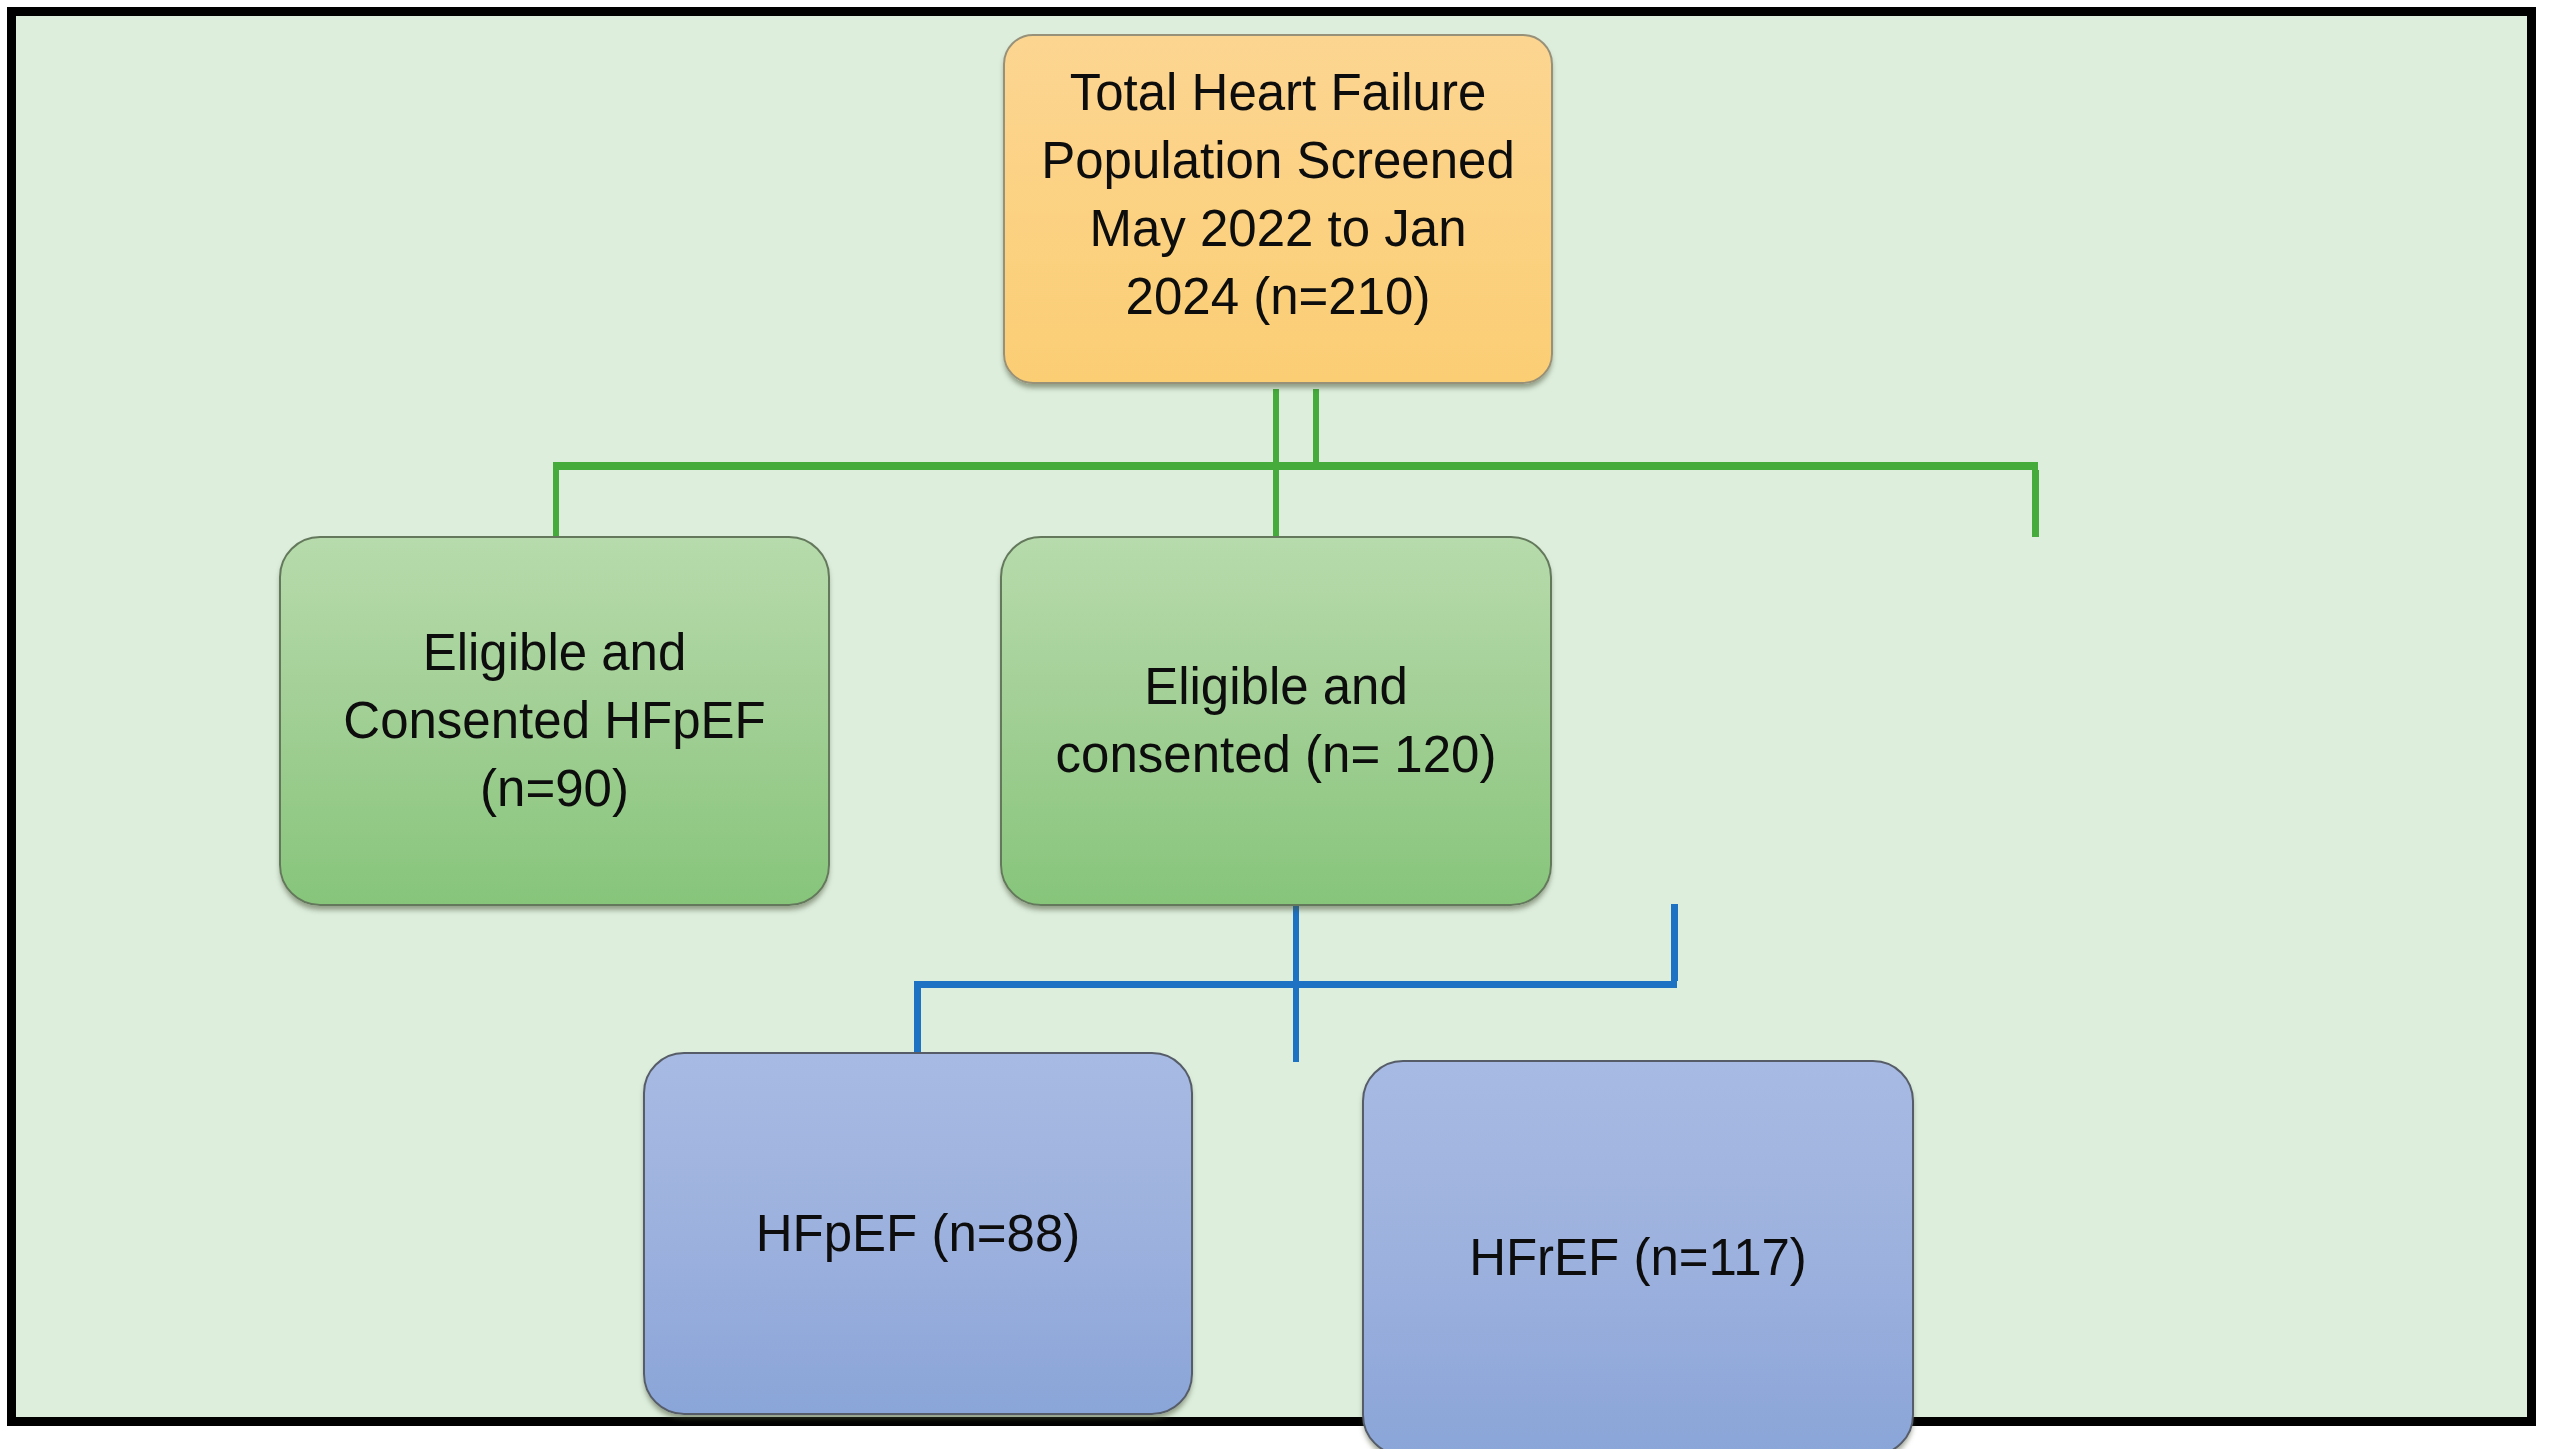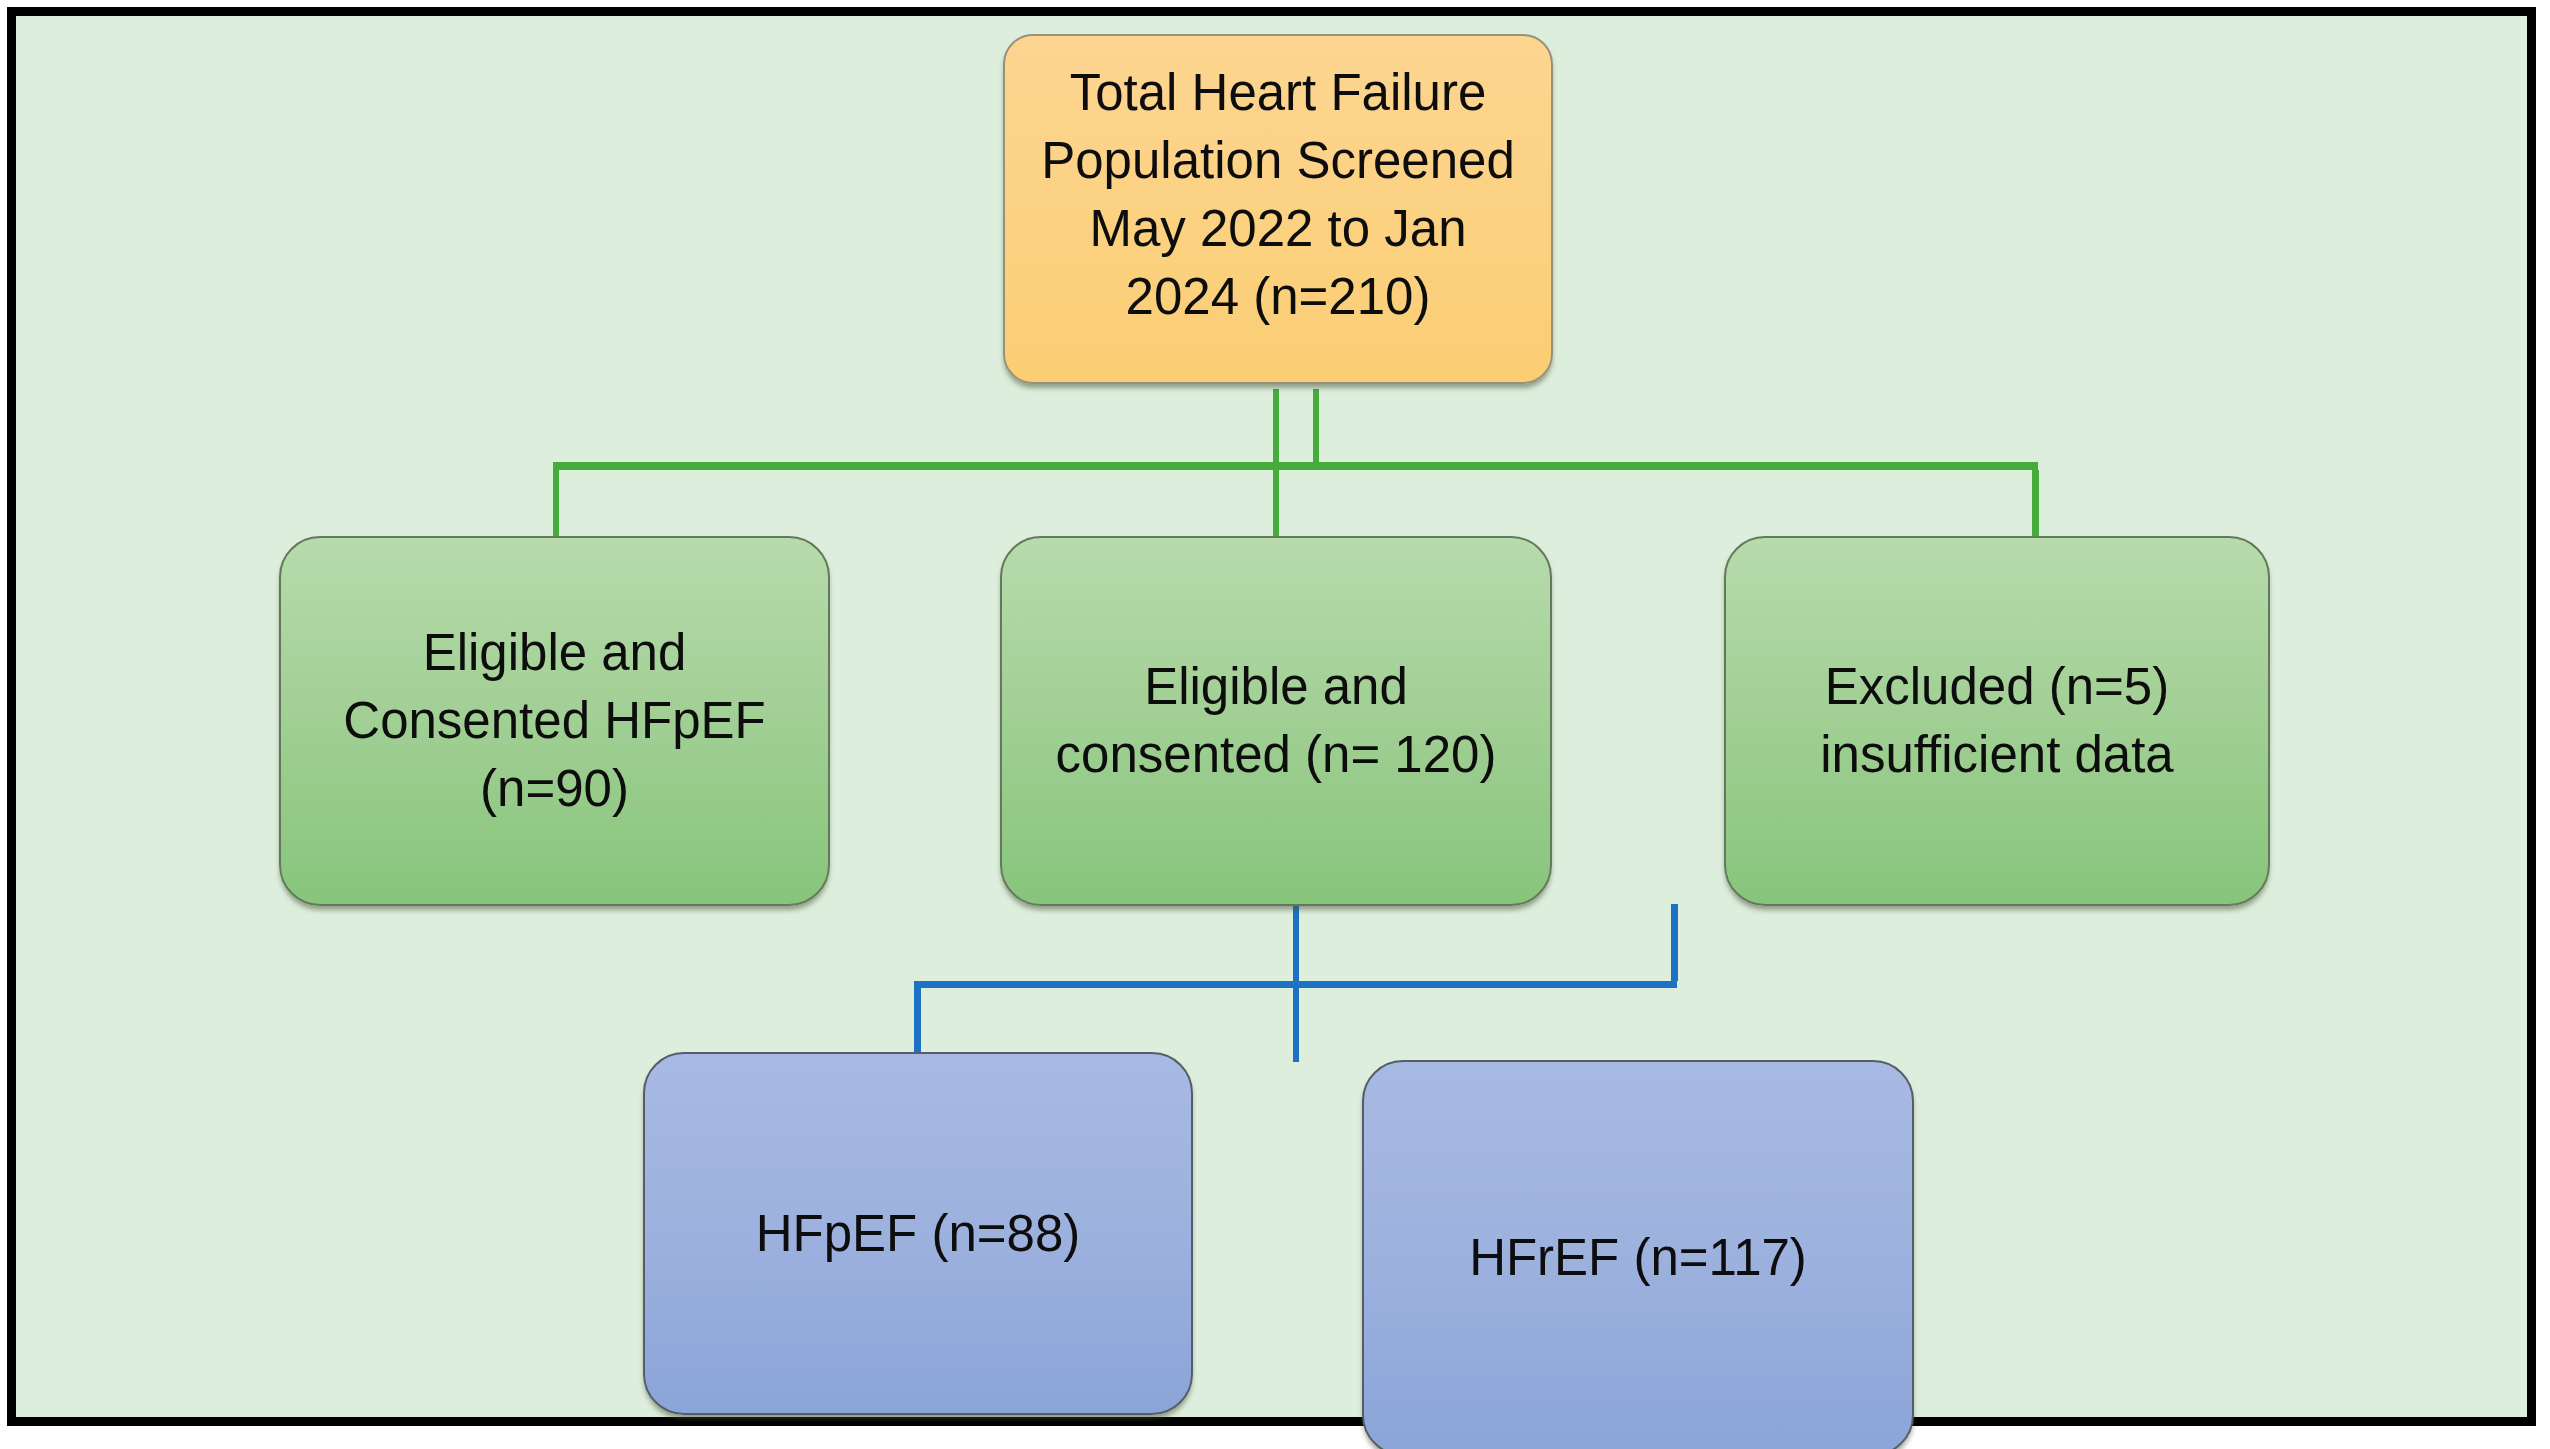--- a/index.html
+++ b/index.html
@@ -100,24 +100,20 @@
     <div class="label">Eligible and
 Consented HFpEF
 (n=90)</div>
   </div>
 
   <div class="node node-green node-green-middle">
     <div class="label">Eligible and
 consented (n= 120)</div>
   </div>
 
-  <div class="node node-green node-green-right">
-    <div class="label">Excluded (n=5)
-insufficient data</div>
-  </div>
 
   <div class="node node-blue node-blue-left">
     <div class="label">HFpEF (n=88)</div>
   </div>
 
   <div class="node node-blue node-blue-right">
     <div class="label">HFrEF (n=117)</div>
   </div>
 
 </div>

